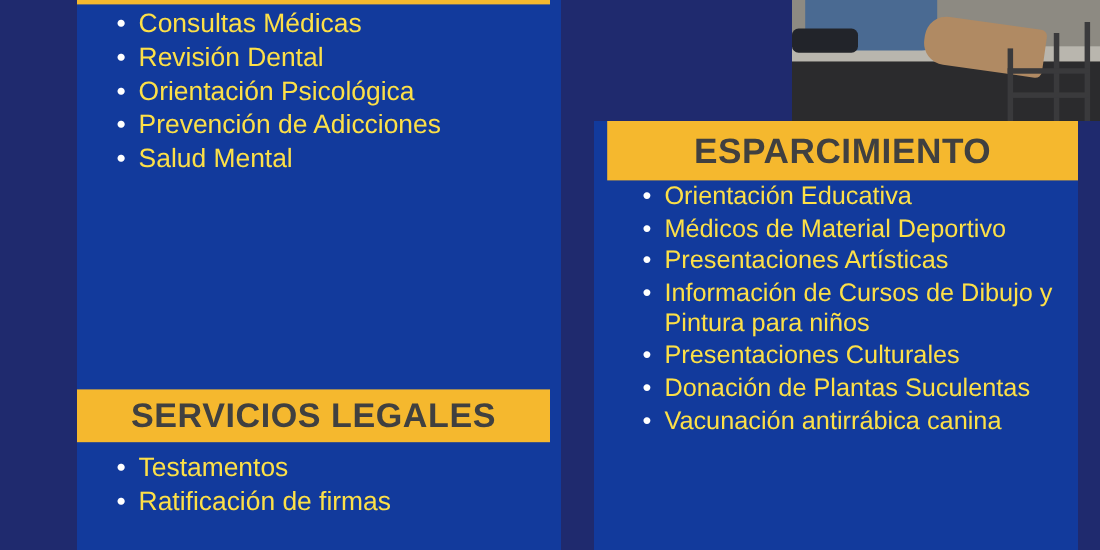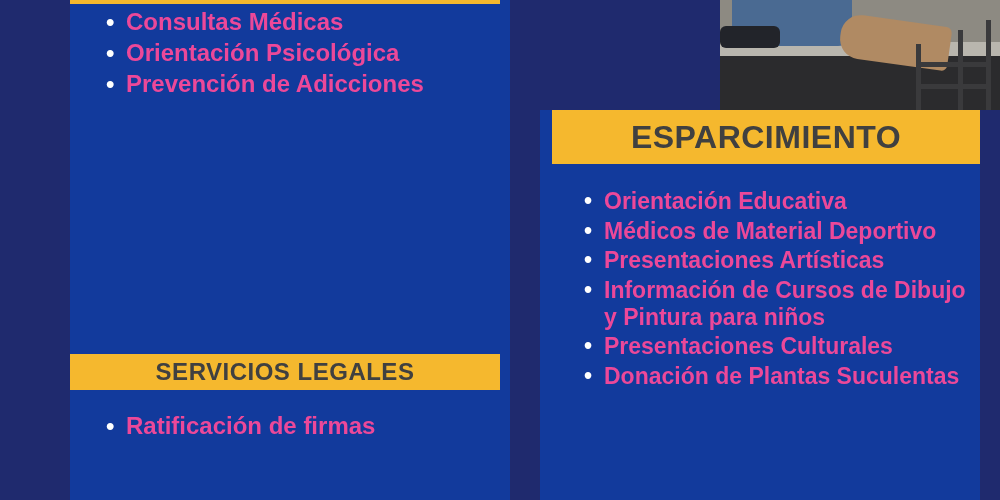--- a/index.html
+++ b/index.html
@@ -119,42 +119,42 @@
     top: -22px;
     width: 430px;
     height: 26px;
     font-size: 30px;
   }
   .head-legal {
     position: absolute;
     left: 70px;
     top: 354px;
     width: 430px;
-    height: 36px;
-    font-size: 24px;
+    height: 48px;
+    font-size: 31px;
   }
   .head-esp {
     position: absolute;
     left: 552px;
     top: 110px;
     width: 428px;
     height: 54px;
     font-size: 32px;
   }
 
   
   ul.items {
     list-style: none;
     margin: 0;
     padding: 0;
   }
   ul.items li {
     position: relative;
-    color: #ec4899;
-    font-weight: bold;
+    color: #fde047;
+    font-weight: normal;
     line-height: 1.16;
     padding-left: 26px;
     margin-bottom: 3px;
   }
   ul.items li::before {
     content: "•";
     position: absolute;
     left: 6px;
     top: 0;
     color: #ffffff;
@@ -171,21 +171,21 @@
   .list-legal {
     position: absolute;
     left: 100px;
     top: 412px;
     width: 400px;
     font-size: 24px;
   }
   .list-esp {
     position: absolute;
     left: 578px;
-    top: 188px;
+    top: 164px;
     width: 400px;
     font-size: 23px;
   }
   .list-esp li { margin-bottom: 2px; }
 </style>
 </head>
 <body>
 
 <div id="poster">
 
@@ -208,38 +208,42 @@
   <div class="panel panel-left"></div>
 
   <div class="panel panel-right"></div>
 
   <div class="headbar head-top">
     <span></span>
   </div>
 
   <ul class="items list-salud">
     <li>Consultas Médicas</li>
+    <li>Revisión Dental</li>
     <li>Orientación Psicológica</li>
     <li>Prevención de Adicciones</li>
+    <li>Salud Mental</li>
   </ul>
 
   <div class="headbar head-legal">
     <span>SERVICIOS LEGALES</span>
   </div>
 
   <ul class="items list-legal">
+    <li>Testamentos</li>
     <li>Ratificación de firmas</li>
   </ul>
 
   <div class="headbar head-esp">
     <span>ESPARCIMIENTO</span>
   </div>
 
   <ul class="items list-esp">
     <li>Orientación Educativa</li>
     <li>Médicos de Material Deportivo</li>
     <li>Presentaciones Artísticas</li>
     <li>Información de Cursos de Dibujo y Pintura para niños</li>
     <li>Presentaciones Culturales</li>
     <li>Donación de Plantas Suculentas</li>
+    <li>Vacunación antirrábica canina</li>
   </ul>
 
 </div>
 
 </body></html>

